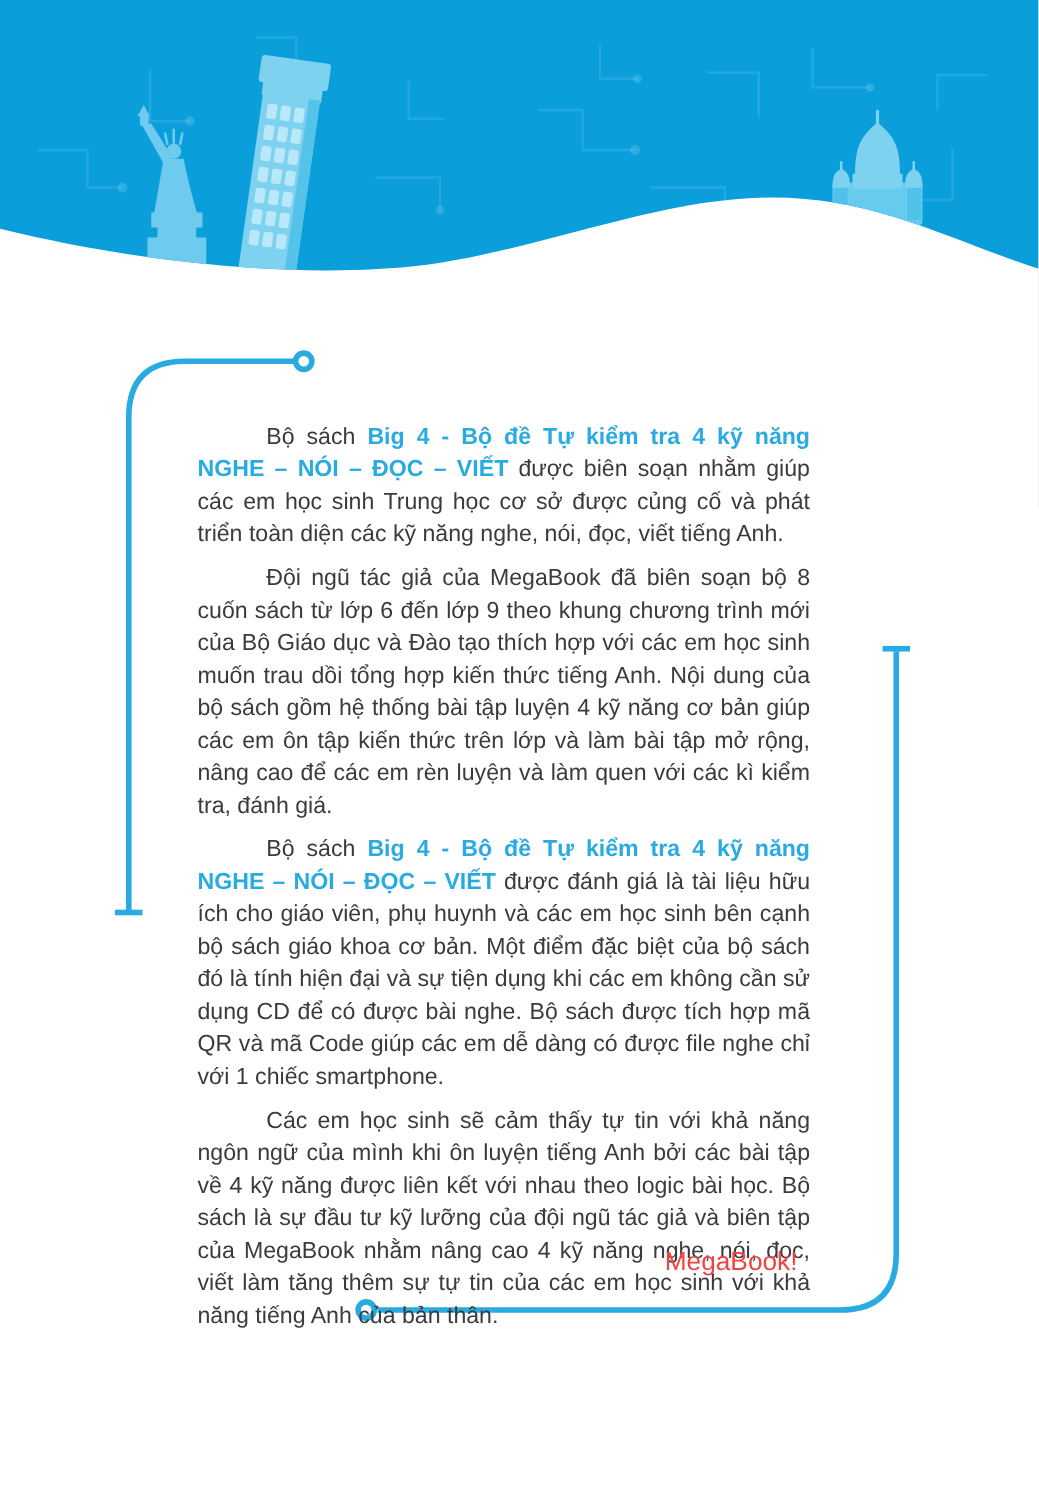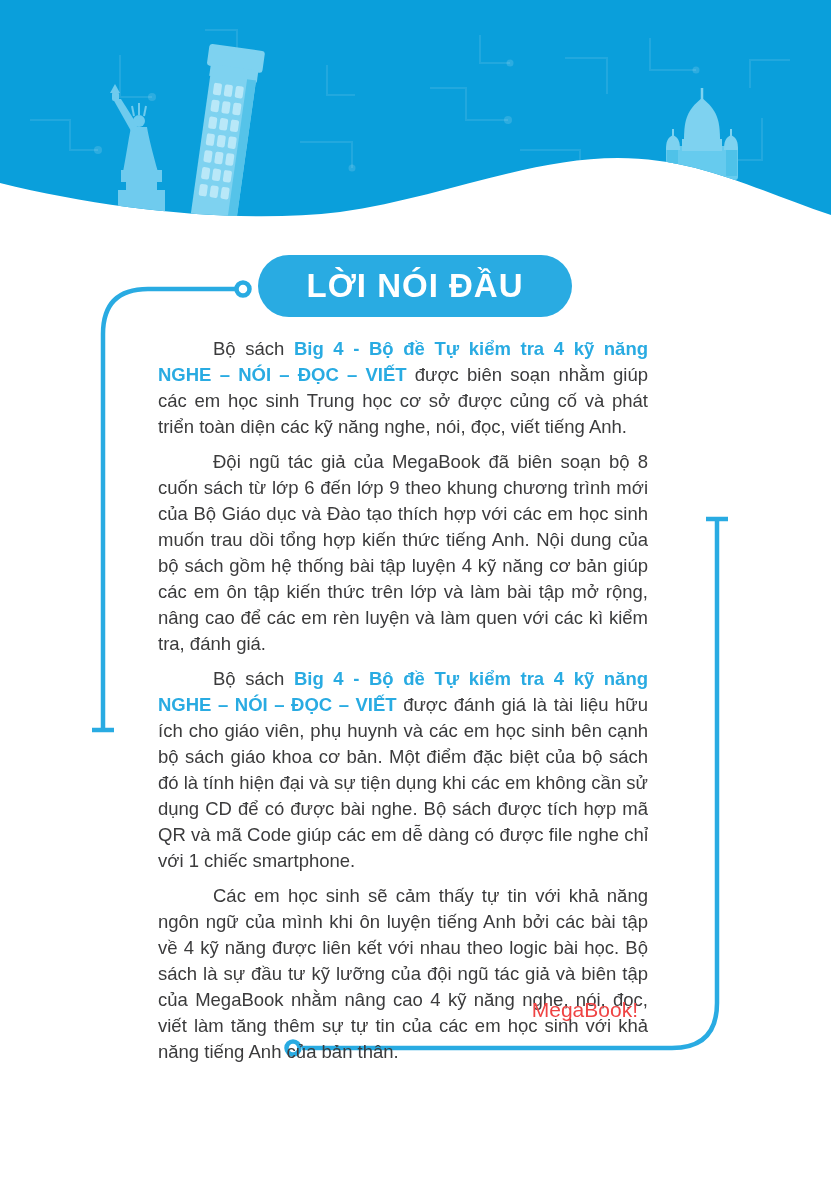--- a/index.html
+++ b/index.html
@@ -134,23 +134,20 @@
         <path d="M673,129 V136" stroke="#7ed2f0" stroke-width="2"></path>
         <path d="M731,135 C725,138 724,142 724,150 L738,150 C738,142 737,138 731,135 Z" fill="#7ed2f0"></path>
         <path d="M731,129 V136" stroke="#7ed2f0" stroke-width="2"></path>
         <path d="M702,98 C687,110 684,120 684,140 L720,140 C720,120 717,110 702,98 Z" fill="#7ed2f0"></path>
         <path d="M702,88 V100" stroke="#7ed2f0" stroke-width="2.5"></path>
         <rect x="682" y="139" width="40" height="12" fill="#7ed2f0"></rect>
       </g>
     </g>
   </svg>
 
-  <div class="title-badge" style="background:#29abe2;">
-    <span>LỜI NÓI ĐẦU</span>
-  </div>
 
   <svg class="connector-svg" width="831" height="1200" viewBox="0 0 831 1200">
     <g stroke="#29abe2" stroke-width="4.5" fill="none">
 
       <g>
         <path d="M250,289 H148 Q103,289 103,334 V728"></path>
         <path d="M92,730 H114"></path>
       </g>
       <circle cx="243" cy="289" r="6.5" fill="#ffffff"></circle>
 

